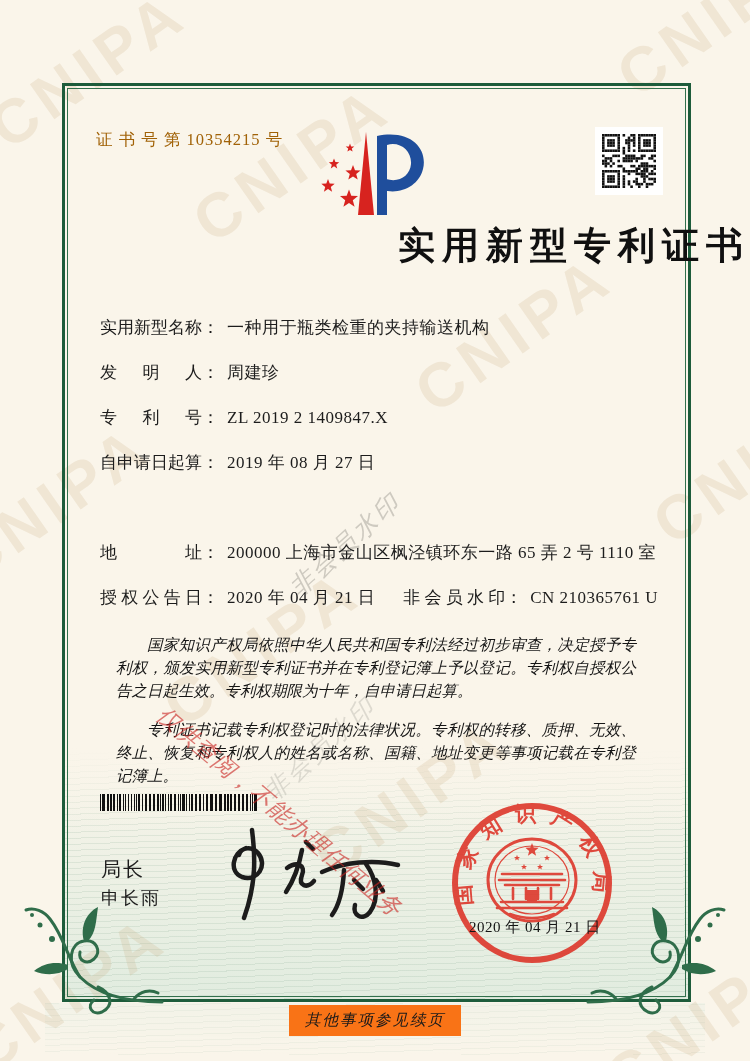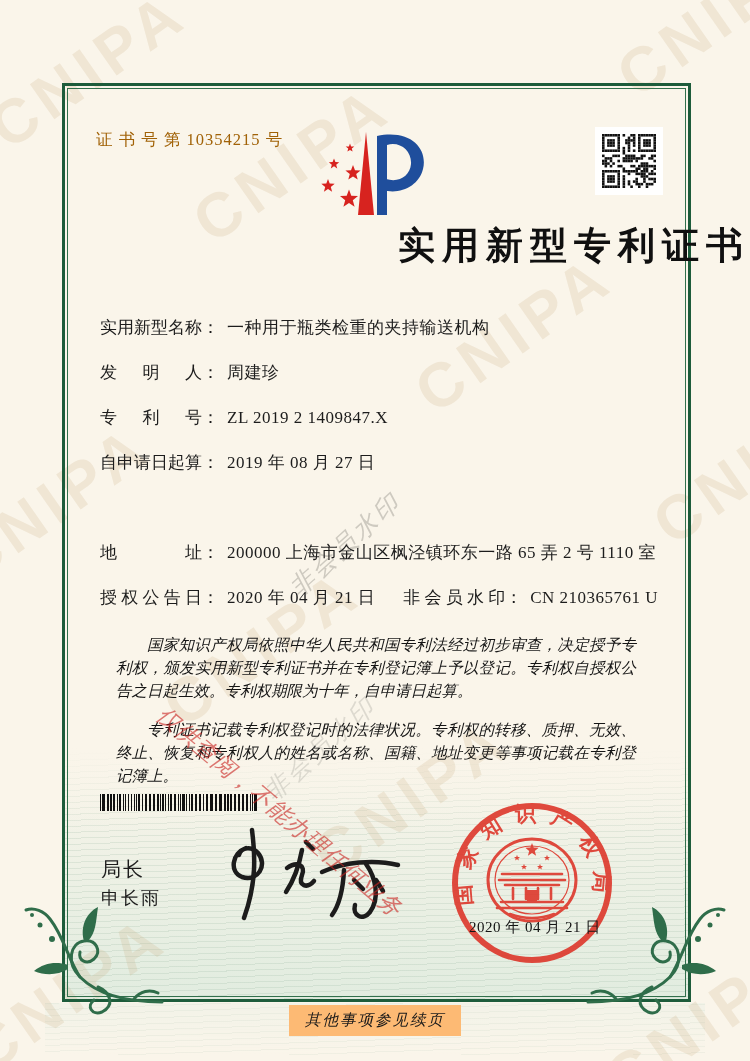--- a/index.html
+++ b/index.html
@@ -75,21 +75,21 @@
   .paras p{margin:16px;text-indent:2em;}
   .barcode{position:absolute;left:100px;top:794px;z-index:3;}
   .director-label{position:absolute;left:101px;top:856px;z-index:3;font-size:20px;letter-spacing:2px;}
   .director-name{position:absolute;left:101px;top:886px;z-index:3;font-size:18px;letter-spacing:2px;font-family:Liberation Serif, serif;}
   .signature{position:absolute;left:216px;top:820px;z-index:3;}
   .seal{position:absolute;left:442px;top:793px;z-index:4;}
   .seal-date{position:absolute;left:469px;top:918px;z-index:5;font-size:15px;letter-spacing:.5px;color:#151515;white-space:nowrap;}
   .page-info{position:absolute;left:0;top:961px;width:100%;z-index:3;text-align:center;font-size:15px;letter-spacing:1px;}
   .footer-box{
     position:absolute;top:1005px;left:50%;transform:translateX(-50%);z-index:3;
-    background:#fdba74;padding:5px 16px;
+    background:#f97316;padding:5px 16px;
   }
   .footer-note{font-size:15.5px;font-style:italic;letter-spacing:2px;color:#1a1a1a;white-space:nowrap;}
 </style>
 </head>
 <body>
 
 <div class="page">
 
   <div class="wave-band"></div>
   <div class="wave-bottom"></div>

